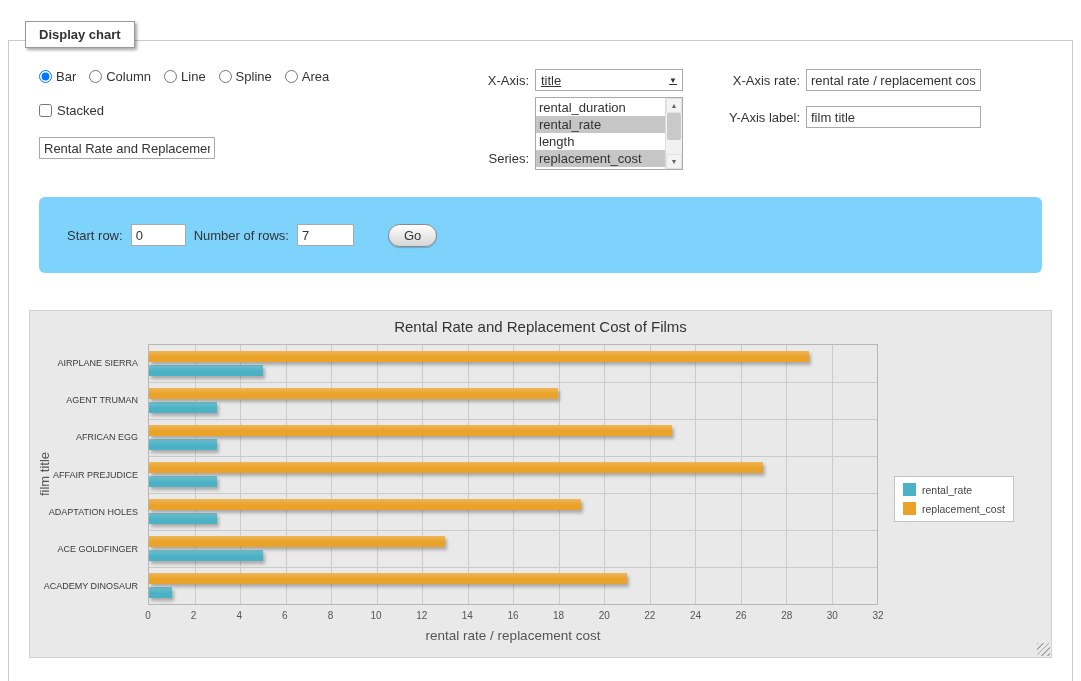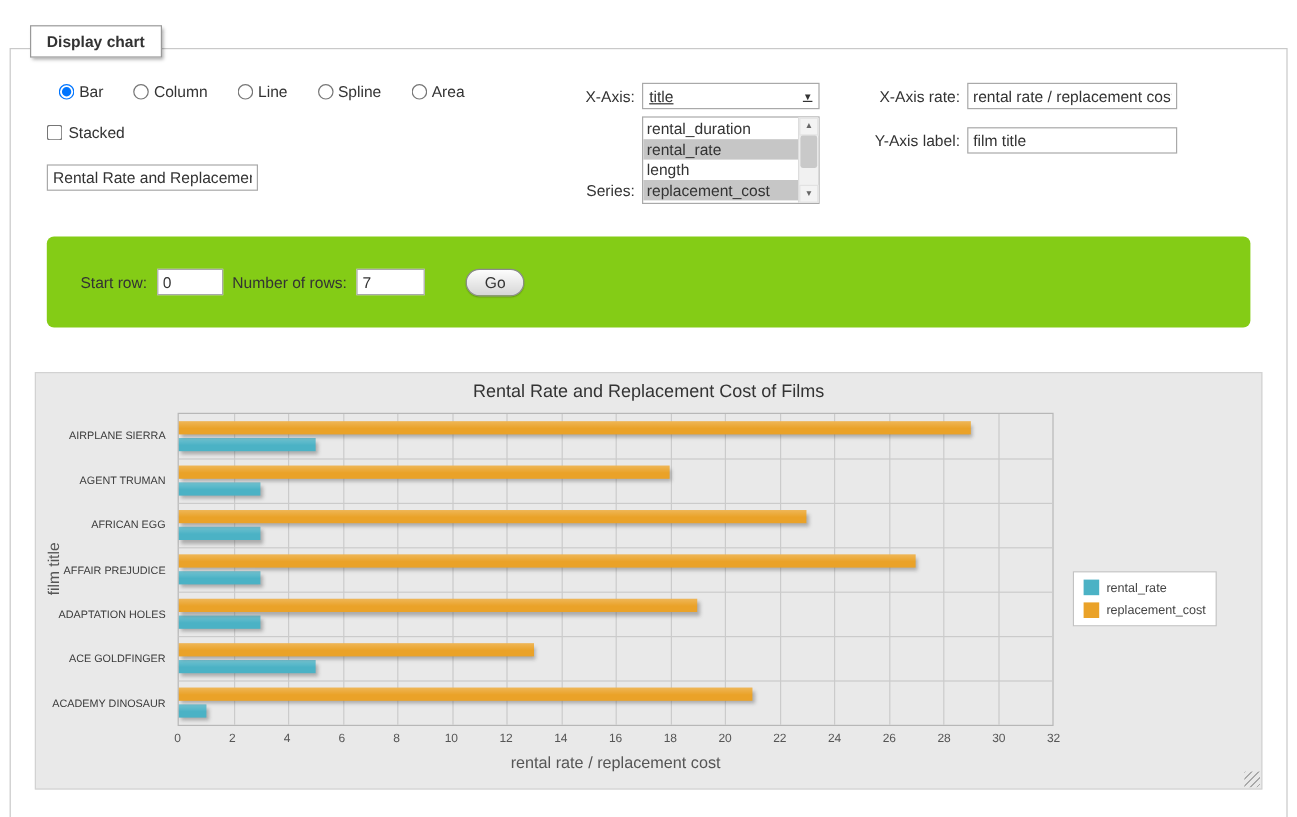--- a/index.html
+++ b/index.html
@@ -3,21 +3,21 @@
 <meta charset="utf-8">
 <style>
   *{box-sizing:border-box;}
   body{margin:0;background:#fff;font-family:"Liberation Sans",sans-serif;font-size:13px;color:#333;}
 
   .outer{position:relative;margin:40px 8px 8px;border:1px solid #c9c9c9;padding:20px 20px 24px;}
   .legend-box{position:absolute;top:-20px;left:16px;background:#fff;border:1px solid #999;
     padding:5px 13px;font-weight:bold;font-size:13px;box-shadow:2px 2px 3px rgba(0,0,0,.35);}
 
   .controls{position:relative;height:130px;}
-  .radio-row{position:absolute;left:20px;top:8px;display:flex;gap:25px;align-items:center;}
+  .radio-row{position:absolute;left:10px;top:8px;display:flex;gap:13px;align-items:center;}
   .radio-item{display:flex;align-items:center;gap:4px;cursor:default;}
   input[type=radio],input[type=checkbox]{margin:0;}
   .stacked-row{position:absolute;left:10px;top:42px;display:flex;gap:5px;align-items:center;}
   input[type=text]{border:1px solid #a9a9a9;padding:2px 4px;font:13px "Liberation Sans",sans-serif;color:#333;height:22px;}
   .title-input{position:absolute;left:10px;top:76px;width:176px;}
 
   .lbl{position:absolute;text-align:right;color:#333;}
   #xaxis-label{left:420px;top:12px;width:80px;}
   #series-label{left:420px;top:90px;width:80px;}
   #xalabel-label{left:666px;top:12px;width:105px;}
@@ -35,21 +35,21 @@
   .ls-item.sel{background:#c6c6c6;}
   .scrollbar{width:17px;background:#f1f1f1;border-left:1px solid #ddd;position:relative;}
   .sb-btn{height:15px;font-size:7px;color:#666;display:flex;align-items:center;justify-content:center;
     background:#f3f3f3;border:1px solid #e2e2e2;}
   .sb-thumb{position:absolute;top:15px;left:1px;right:1px;height:27px;background:#c9c9c9;border-radius:2px;}
   .sb-down{position:absolute;bottom:0;left:0;right:0;}
 
   #xalabel-input{position:absolute;left:777px;top:8px;width:175px;}
   #yalabel-input{position:absolute;left:777px;top:45px;width:175px;}
 
-  .rows-panel{margin:6px 10px 0;height:76px;background:#84cc16;border-radius:6px;
+  .rows-panel{margin:6px 10px 0;height:76px;background:#7dd3fc;border-radius:6px;
     display:flex;align-items:center;padding-left:28px;gap:8px;}
   #start-input{width:55px;}
   #numrows-input{width:57px;}
   .go-btn{margin-left:26px;padding:3px 15px;border:1px solid #8a8a8a;border-radius:13px;
     background:linear-gradient(#fdfdfd,#d6d6d6);font:13px "Liberation Sans",sans-serif;color:#333;
     box-shadow:0 1px 1px rgba(0,0,0,.2);}
 
   .chart-panel{position:relative;margin-top:37px;height:348px;background:#e9e9e9;border:1px solid #d2d2d2;}
   .chart-title{position:absolute;top:7px;left:0;right:0;text-align:center;font-size:15px;color:#333;}
   .y-title{position:absolute;left:2px;top:33px;height:261px;width:24px;display:flex;

